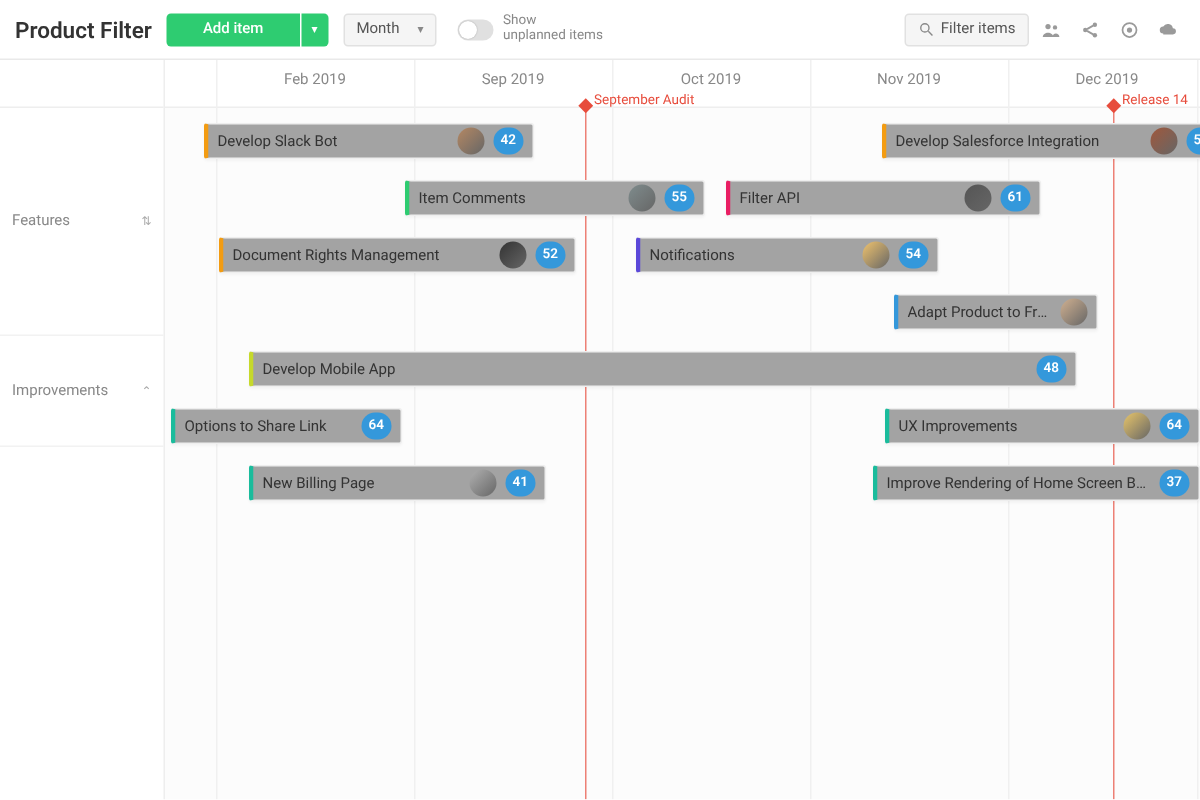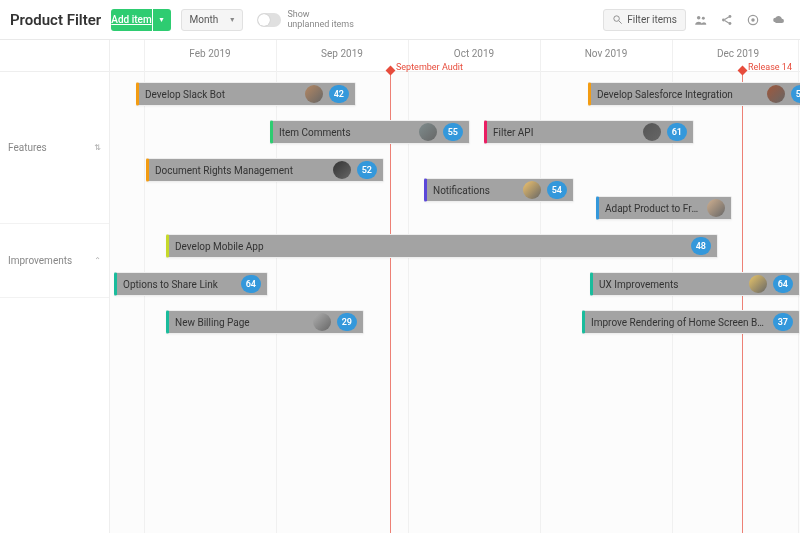--- a/index.html
+++ b/index.html
@@ -1,20 +1,20 @@
 <!DOCTYPE html>
 <html><head>
 <meta charset="utf-8">
 <style>
   * { box-sizing: border-box; margin: 0; padding: 0; }
   html, body { width: 800px; height: 533px; font-family: -apple-system, BlinkMacSystemFont, "Segoe UI", Roboto, sans-serif; background: #fff; overflow: hidden; }
   
   .toolbar { height: 40px; display: flex; align-items: center; padding: 0 10px; border-bottom: 1px solid #e9e9e9; }
   .title { font-size: 15px; font-weight: 600; color: #333; margin-right: 10px; white-space: nowrap; }
-  .btn-add { display: inline-flex; align-items: center; background: #2ecc71; color: #fff; border-radius: 3px 0 0 3px; height: 22px; padding: 0 0; font-size: 10px; font-weight: 500; cursor: pointer; text-decoration: underline; }
+  .btn-add { display: inline-flex; align-items: center; background: #2ecc71; color: #fff; border-radius: 3px 0 0 3px; height: 22px; padding: 0 24px; font-size: 10px; font-weight: 500; cursor: pointer; }
   .btn-add-caret { display: inline-flex; align-items: center; justify-content: center; background: #2ecc71; color: #fff; border-radius: 0 3px 3px 0; height: 22px; width: 18px; cursor: pointer; margin-left: 1px; font-size: 8px; }
   .select-month { margin-left: 10px; height: 22px; background: #f5f5f5; border: 1px solid #e1e1e1; border-radius: 3px; padding: 0 8px; display: inline-flex; align-items: center; font-size: 10px; color: #555; cursor: pointer; gap: 12px; }
   .caret { font-size: 8px; color: #888; }
   .toggle-box { margin-left: 14px; display: flex; align-items: center; gap: 6px; }
   .toggle { width: 24px; height: 14px; border-radius: 7px; background: #e0e0e0; position: relative; cursor: pointer; }
   .toggle .knob { position: absolute; left: 1px; top: 1px; width: 12px; height: 12px; border-radius: 50%; background: #fff; box-shadow: 0 0 1px rgba(0,0,0,.3); }
   .toggle-label { font-size: 9px; line-height: 1.1; color: #888; }
   .spacer { flex: 1; }
   .filter { display: inline-flex; align-items: center; gap: 4px; height: 22px; background: #f5f5f5; border: 1px solid #e1e1e1; border-radius: 3px; padding: 0 8px; font-size: 10px; color: #555; cursor: pointer; }
   .icon-btn { width: 22px; height: 22px; display: inline-flex; align-items: center; justify-content: center; color: #9a9a9a; cursor: pointer; margin-left: 4px; }
@@ -155,21 +155,21 @@
         <div class="card" style="left: 374px; width: 210px; top: 48px; border-left-color: rgb(233, 30, 99);">
           <div class="card-title">Filter API</div>
           <div class="avatar" style="background: linear-gradient(135deg, rgb(85, 85, 85), rgb(102, 102, 102));"></div>
           <div class="badge">61</div>
         </div>
         <div class="card" style="left: 36px; width: 238px; top: 86px; border-left-color: rgb(243, 156, 18);">
           <div class="card-title">Document Rights Management</div>
           <div class="avatar" style="background: linear-gradient(135deg, rgb(51, 51, 51), rgb(102, 102, 102));"></div>
           <div class="badge">52</div>
         </div>
-        <div class="card" style="left: 314px; width: 150px; top: 86px; border-left-color: rgb(91, 72, 217); margin-top: 20px;">
+        <div class="card" style="left: 314px; width: 202px; top: 86px; border-left-color: rgb(91, 72, 217);">
           <div class="card-title">Notifications</div>
           <div class="avatar" style="background: linear-gradient(135deg, rgb(240, 195, 109), rgb(102, 102, 102));"></div>
           <div class="badge">54</div>
         </div>
         <div class="card" style="left: 486px; width: 136px; top: 124px; border-left-color: rgb(52, 152, 219);">
           <div class="card-title">Adapt Product to French Market</div>
           <div class="avatar" style="background: linear-gradient(135deg, rgb(208, 176, 144), rgb(102, 102, 102));"></div>
         </div>
         <div class="card" style="left: 56px; width: 552px; top: 162px; border-left-color: rgb(198, 217, 43);">
           <div class="card-title">Develop Mobile App</div>
@@ -180,21 +180,21 @@
           <div class="badge">64</div>
         </div>
         <div class="card" style="left: 480px; width: 210px; top: 200px; border-left-color: rgb(26, 188, 156);">
           <div class="card-title">UX Improvements</div>
           <div class="avatar" style="background: linear-gradient(135deg, rgb(232, 197, 106), rgb(102, 102, 102));"></div>
           <div class="badge">64</div>
         </div>
         <div class="card" style="left: 56px; width: 198px; top: 238px; border-left-color: rgb(26, 188, 156);">
           <div class="card-title">New Billing Page</div>
           <div class="avatar" style="background: linear-gradient(135deg, rgb(176, 176, 176), rgb(102, 102, 102));"></div>
-          <div class="badge">29</div>
+          <div class="badge">41</div>
         </div>
         <div class="card" style="left: 472px; width: 218px; top: 238px; border-left-color: rgb(26, 188, 156);">
           <div class="card-title">Improve Rendering of Home Screen Buttons (Retina Only)</div>
           <div class="badge">37</div>
         </div>
       </div>
   </div>
 
 </div>
 

